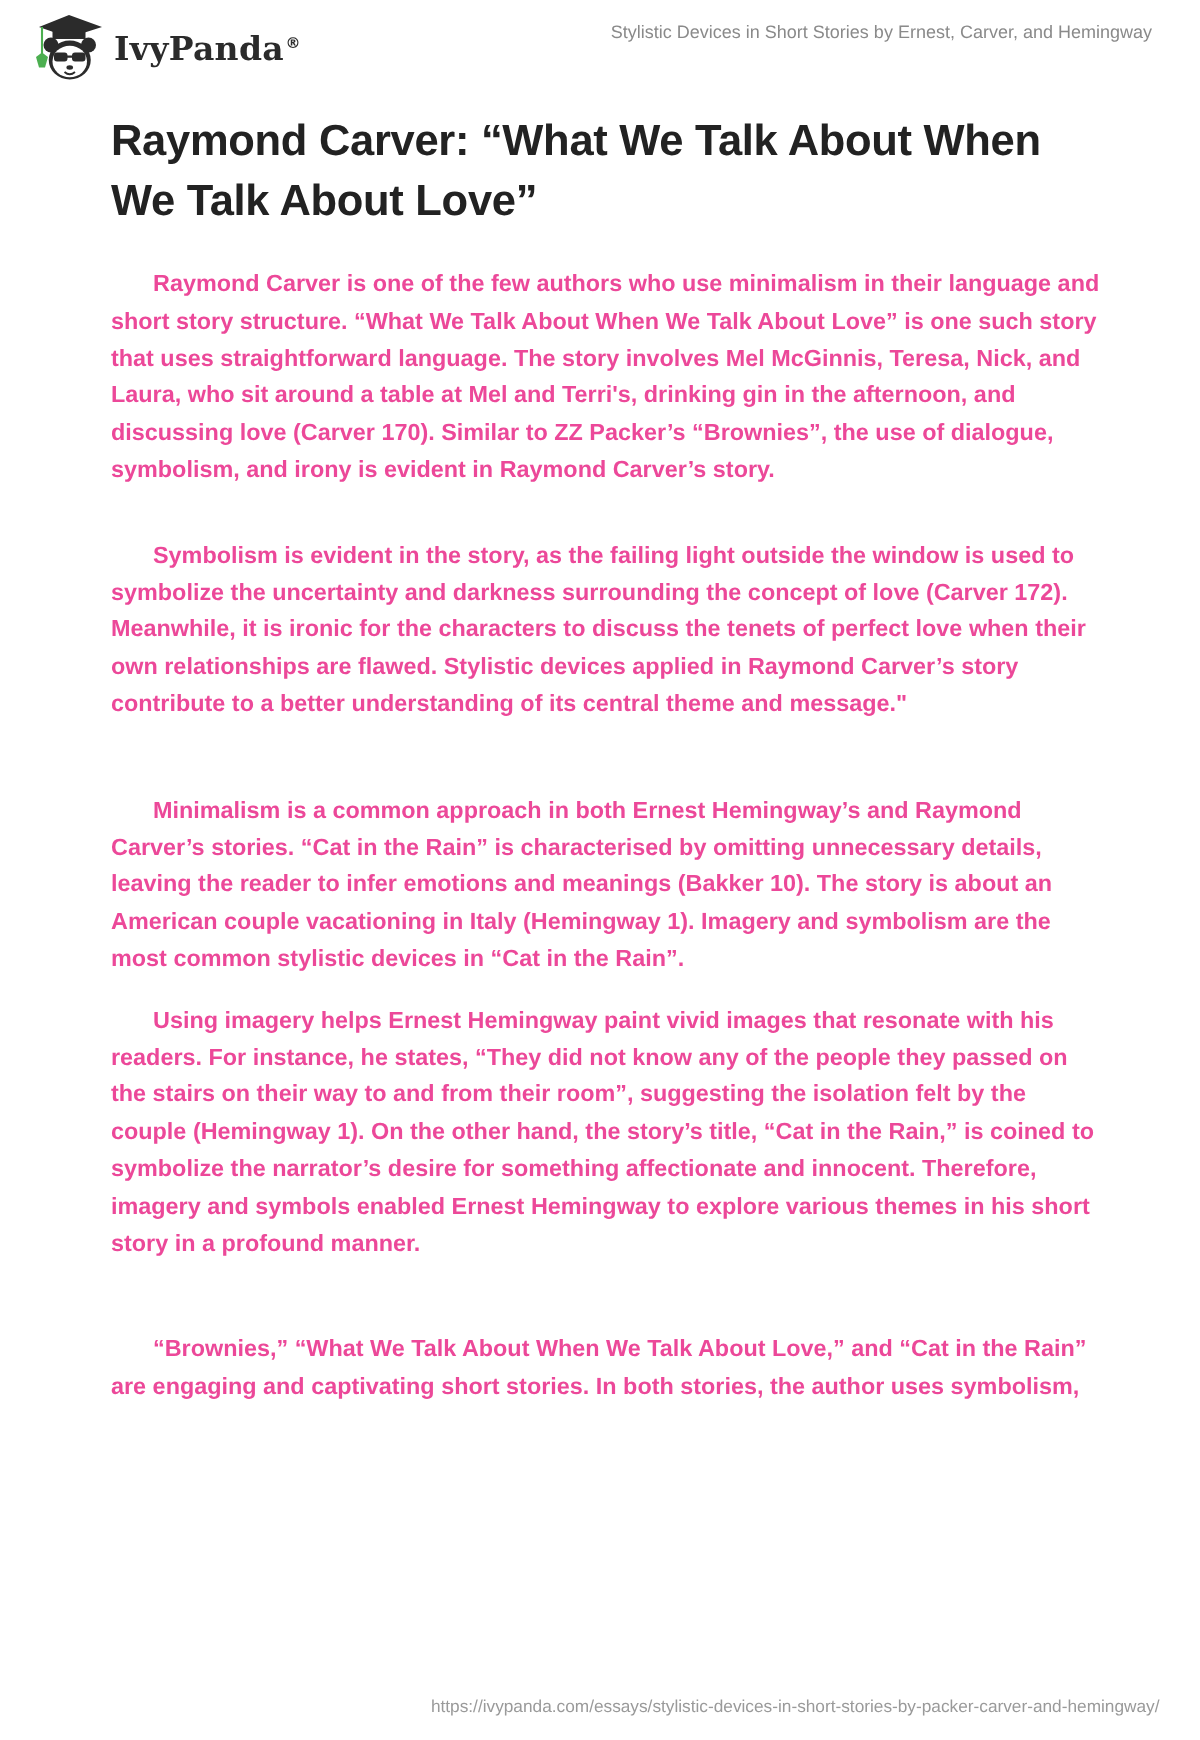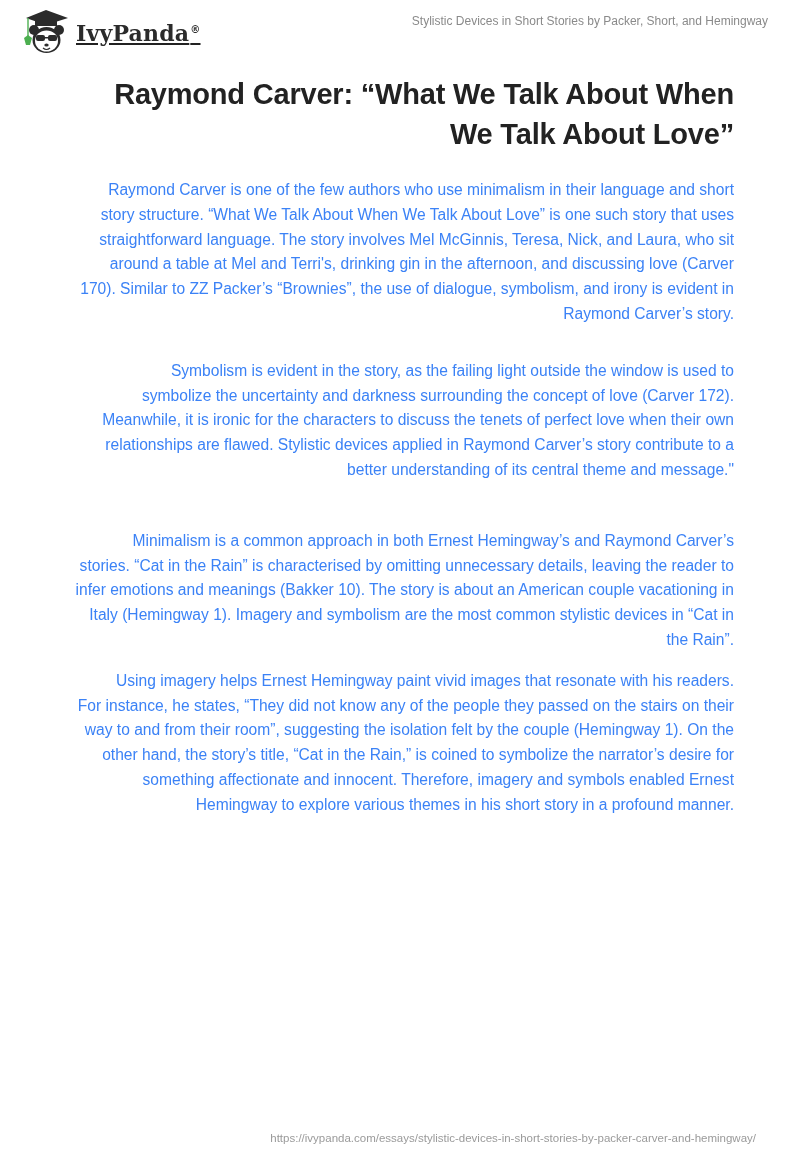--- a/index.html
+++ b/index.html
@@ -20,21 +20,20 @@
       top: 0; left: 0;
       width: 800px;
       height: 60px;
     }
     .logo {
       position: absolute;
       left: 18px;
       top: 8px;
       display: flex;
       align-items: center;
-      text-decoration: underline;
     }
     .logo-icon {
       width: 56px;
       height: 48px;
       display: block;
     }
     .logo-text {
       font-family: "DejaVu Serif", serif;
       font-weight: bold;
       font-size: 22px;
@@ -58,44 +57,44 @@
       top: 14px;
       font-size: 12px;
       color: #8a8a8a;
       font-family: "Liberation Sans", sans-serif;
     }
     .content {
       position: absolute;
       left: 74px;
       top: 70px;
       width: 660px;
-      text-align: right;
     }
     h2 {
       font-family: "Liberation Sans", sans-serif;
       font-weight: bold;
       font-size: 29px;
       line-height: 40px;
       color: #222222;
       margin: 0;
       letter-spacing: -0.2px;
     }
     h2.first {
       margin-top: 4px;
     }
     p {
       font-size: 15.6px;
       line-height: 24.8px;
       margin: 0;
       text-indent: 28px;
-      color: #3b82f6;
+      color: #ec4899;
+      font-weight: bold;
     }
     .footer-url {
       position: absolute;
-      right: 44px;
+      right: 27px;
       top: 1132px;
       font-size: 11.5px;
       color: #9a9a9a;
       font-family: "Liberation Sans", sans-serif;
     }
   </style>
 </head>
 <body>
 
 <div class="header">
@@ -116,34 +115,35 @@
 
       <rect x="18" y="27" width="9" height="6" rx="2" fill="#2b2b2b"></rect>
       <rect x="30" y="27" width="9" height="6" rx="2" fill="#2b2b2b"></rect>
       <rect x="26" y="29" width="5" height="1.5" fill="#2b2b2b"></rect>
 
       <ellipse cx="28.5" cy="37" rx="2.2" ry="1.5" fill="#2b2b2b"></ellipse>
       <path d="M25,40 Q28.5,43 32,40" stroke="#2b2b2b" stroke-width="1.2" fill="none"></path>
     </svg>
     <span class="logo-text"><span>IvyPanda</span><span class="logo-reg">®</span></span>
   </div>
-  <div class="doc-title">Stylistic Devices in Short Stories by Packer, Short, and Hemingway</div>
+  <div class="doc-title">Stylistic Devices in Short Stories by Ernest, Carver, and Hemingway</div>
 </div>
 
 <div class="content">
   <h2 class="first">Raymond Carver: “What We Talk About When We Talk About Love”</h2>
   <div style="height:24px"></div>
   <p>Raymond Carver is one of the few authors who use minimalism in their language and short story structure. “What We Talk About When We Talk About Love” is one such story that uses straightforward language. The story involves Mel McGinnis, Teresa, Nick, and Laura, who sit around a table at Mel and Terri's, drinking gin in the afternoon, and discussing love (Carver 170). Similar to ZZ Packer’s “Brownies”, the use of dialogue, symbolism, and irony is evident in Raymond Carver’s story.</p>
   <div style="height:16px"></div>
   <div style="height:16px"></div>
   <p>Symbolism is evident in the story, as the failing light outside the window is used to symbolize the uncertainty and darkness surrounding the concept of love (Carver 172). Meanwhile, it is ironic for the characters to discuss the tenets of perfect love when their own relationships are flawed. Stylistic devices applied in Raymond Carver’s story contribute to a better understanding of its central theme and message."</p>
   <div style="height:22px"></div>
 
   <div style="height:24px"></div>
   <p>Minimalism is a common approach in both Ernest Hemingway’s and Raymond Carver’s stories. “Cat in the Rain” is characterised by omitting unnecessary details, leaving the reader to infer emotions and meanings (Bakker 10). The story is about an American couple vacationing in Italy (Hemingway 1). Imagery and symbolism are the most common stylistic devices in “Cat in the Rain”.</p>
   <div style="height:16px"></div>
   <p>Using imagery helps Ernest Hemingway paint vivid images that resonate with his readers. For instance, he states, “They did not know any of the people they passed on the stairs on their way to and from their room”, suggesting the isolation felt by the couple (Hemingway 1). On the other hand, the story’s title, “Cat in the Rain,” is coined to symbolize the narrator’s desire for something affectionate and innocent. Therefore, imagery and symbols enabled Ernest Hemingway to explore various themes in his short story in a profound manner.</p>
   <div style="height:22px"></div>
 
   <div style="height:24px"></div>
+  <p>“Brownies,” “What We Talk About When We Talk About Love,” and “Cat in the Rain” are engaging and captivating short stories. In both stories, the author uses symbolism,</p>
 </div>
 
 <div class="footer-url">https://ivypanda.com/essays/stylistic-devices-in-short-stories-by-packer-carver-and-hemingway/</div>
 
 </body></html>

